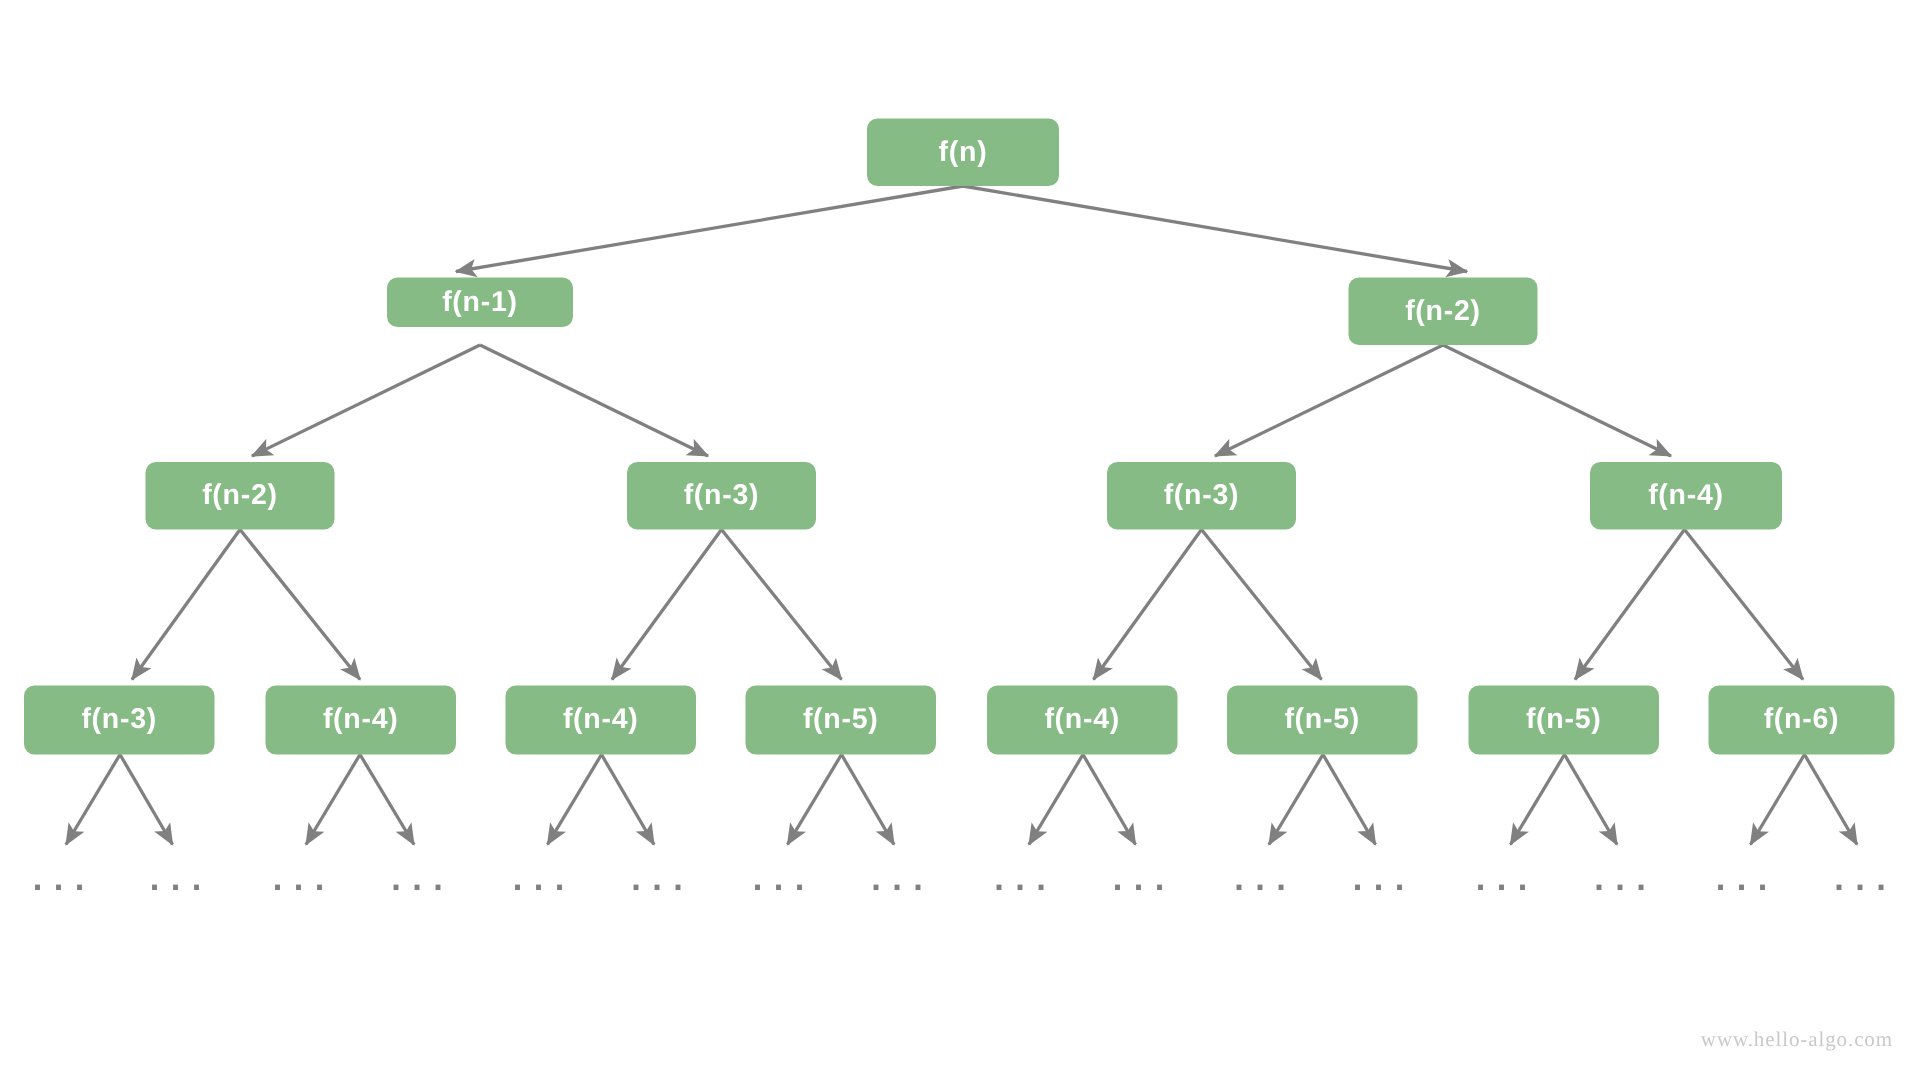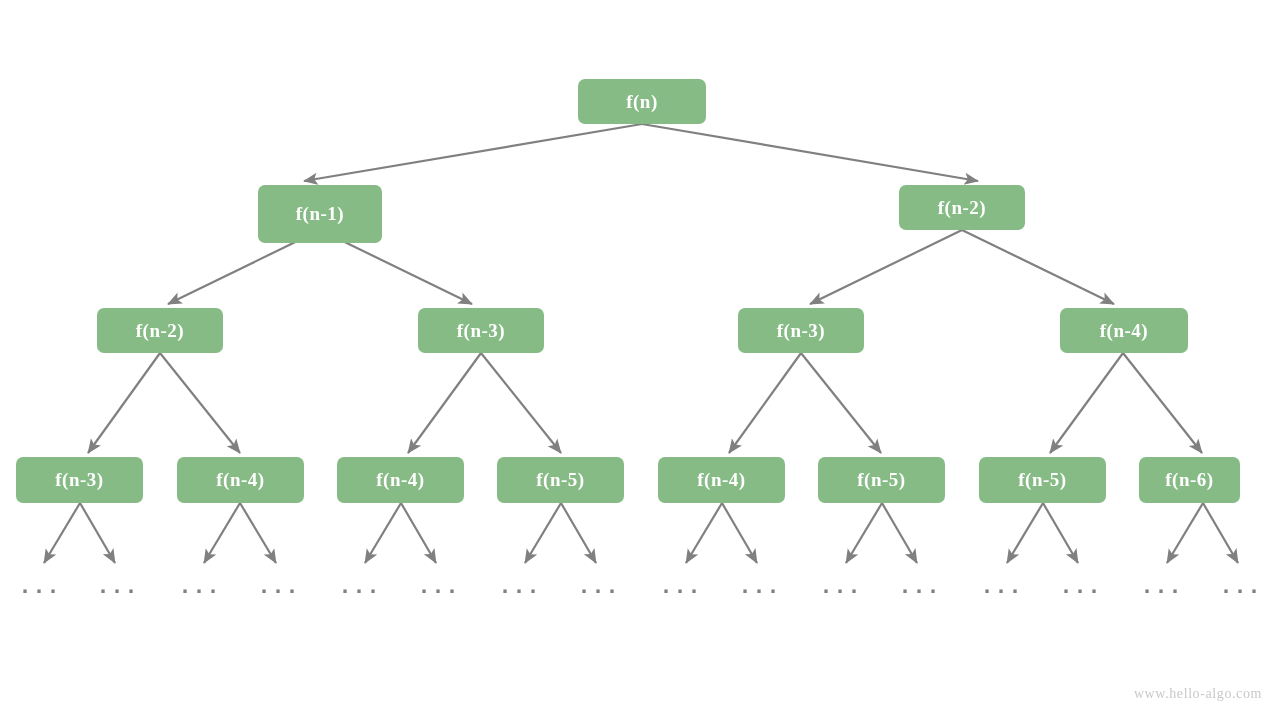--- a/index.html
+++ b/index.html
@@ -25,21 +25,21 @@
     top: 0;
     width: 1280px;
     height: 720px;
   }
   .node {
     position: absolute;
     box-sizing: border-box;
     background: #87bb86;
     border-radius: 7px;
     color: #ffffff;
-    font-family: Liberation Serif, serif;
+    font-family: Liberation Sans, sans-serif;
     font-size: 19px;
     font-weight: 700;
     letter-spacing: 0.5px;
     display: flex;
     align-items: center;
     justify-content: center;
     white-space: nowrap;
     z-index: 2;
   }
   .ellipsis {
@@ -107,21 +107,21 @@
         <line x1="1043" y1="503" x2="1078" y2="563" stroke="#808080" stroke-width="2.2" marker-end="url(#arrowhead)"></line>
         <line x1="1203" y1="503" x2="1167" y2="563" stroke="#808080" stroke-width="2.2" marker-end="url(#arrowhead)"></line>
         <line x1="1203" y1="503" x2="1238" y2="563" stroke="#808080" stroke-width="2.2" marker-end="url(#arrowhead)"></line>
       </g>
   </svg>
 
   <div id="node-layer">
       <div class="node" style="left: 578px; top: 79px; width: 128px; height: 45px; background: rgb(135, 187, 134); color: rgb(255, 255, 255);">
         <span>f(n)</span>
       </div>
-      <div class="node" style="left: 258px; top: 185px; width: 124px; height: 58px; background: rgb(135, 187, 134); color: rgb(255, 255, 255);">
+      <div class="node" style="left: 258px; top: 185px; width: 124px; height: 33px; background: rgb(135, 187, 134); color: rgb(255, 255, 255);">
         <span>f(n-1)</span>
       </div>
       <div class="node" style="left: 899px; top: 185px; width: 126px; height: 45px; background: rgb(135, 187, 134); color: rgb(255, 255, 255);">
         <span>f(n-2)</span>
       </div>
       <div class="node" style="left: 97px; top: 308px; width: 126px; height: 45px; background: rgb(135, 187, 134); color: rgb(255, 255, 255);">
         <span>f(n-2)</span>
       </div>
       <div class="node" style="left: 418px; top: 308px; width: 126px; height: 45px; background: rgb(135, 187, 134); color: rgb(255, 255, 255);">
         <span>f(n-3)</span>
@@ -146,21 +146,21 @@
       </div>
       <div class="node" style="left: 658px; top: 457px; width: 127px; height: 46px; background: rgb(135, 187, 134); color: rgb(255, 255, 255);">
         <span>f(n-4)</span>
       </div>
       <div class="node" style="left: 818px; top: 457px; width: 127px; height: 46px; background: rgb(135, 187, 134); color: rgb(255, 255, 255);">
         <span>f(n-5)</span>
       </div>
       <div class="node" style="left: 979px; top: 457px; width: 127px; height: 46px; background: rgb(135, 187, 134); color: rgb(255, 255, 255);">
         <span>f(n-5)</span>
       </div>
-      <div class="node" style="left: 1139px; top: 457px; width: 101px; height: 46px; background: rgb(135, 187, 134); color: rgb(255, 255, 255);">
+      <div class="node" style="left: 1139px; top: 457px; width: 124px; height: 46px; background: rgb(135, 187, 134); color: rgb(255, 255, 255);">
         <span>f(n-6)</span>
       </div>
     </div>
   <div id="ellipsis-layer">
       <div class="ellipsis" style="left: 40px; top: 586px; color: rgb(128, 128, 128);">...</div>
       <div class="ellipsis" style="left: 118px; top: 586px; color: rgb(128, 128, 128);">...</div>
       <div class="ellipsis" style="left: 200px; top: 586px; color: rgb(128, 128, 128);">...</div>
       <div class="ellipsis" style="left: 279px; top: 586px; color: rgb(128, 128, 128);">...</div>
       <div class="ellipsis" style="left: 360px; top: 586px; color: rgb(128, 128, 128);">...</div>
       <div class="ellipsis" style="left: 439px; top: 586px; color: rgb(128, 128, 128);">...</div>

